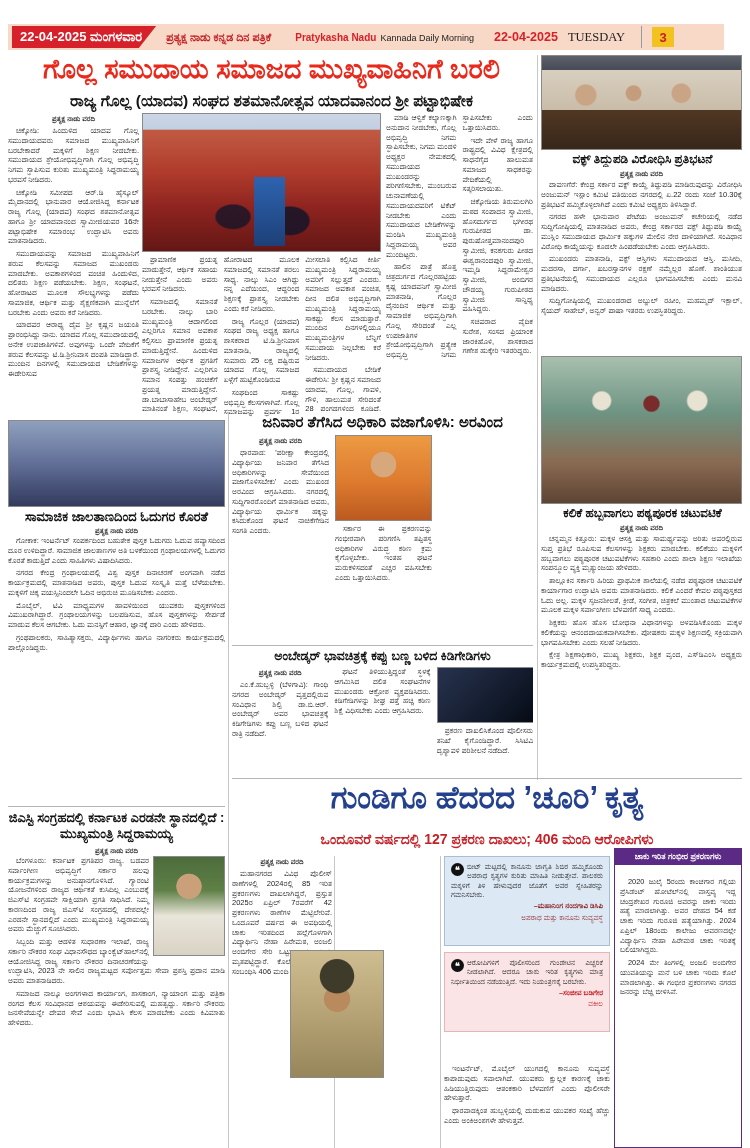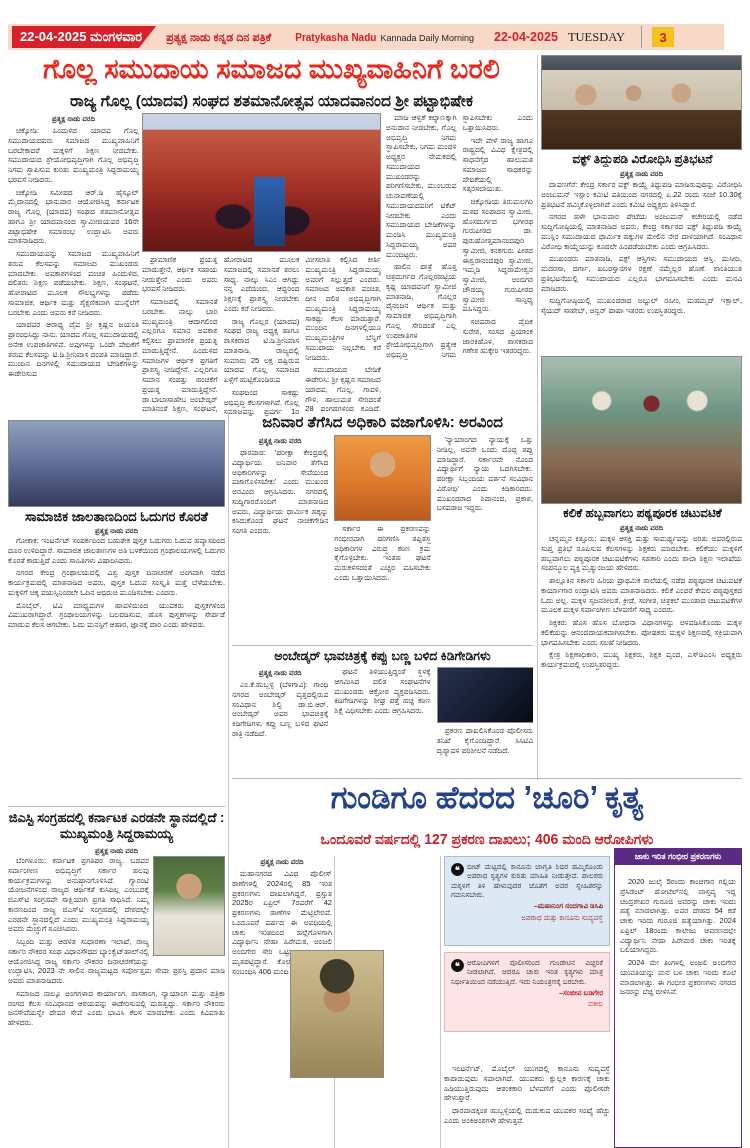--- a/index.html
+++ b/index.html
@@ -196,41 +196,39 @@
       <p class="bp">ಕ್ಷೇತ್ರ ಶಿಕ್ಷಣಾಧಿಕಾರಿ, ಮುಖ್ಯ ಶಿಕ್ಷಕರು, ಶಿಕ್ಷಕ ವೃಂದ, ಎಸ್‌ಡಿಎಂಸಿ ಅಧ್ಯಕ್ಷರು ಕಾರ್ಯಕ್ರಮದಲ್ಲಿ ಉಪಸ್ಥಿತರಿದ್ದರು.</p>
     </div>
 
   <div class="ph ph-group" style="left:8px;top:420px;width:217px;height:87px;"></div>
   <div class="ml-head hl">ಸಾಮಾಜಿಕ ಜಾಲತಾಣದಿಂದ ಓದುಗರ ಕೊರತೆ</div>
   <div class="ml-byl byline">ಪ್ರತ್ಯಕ್ಷ ನಾಡು ವರದಿ</div>
   <div class="ml-body tcol">
       <p class="bp">ಗೋಕಾಕ: ಇಂಟರ್ನೆಟ್ ಸಂಪರ್ಕದಿಂದ ಬಹುತೇಕ ಪುಸ್ತಕ ಓದುಗರು ಓದುವ ಹವ್ಯಾಸದಿಂದ ದೂರ ಉಳಿದಿದ್ದಾರೆ. ಸಾಮಾಜಿಕ ಜಾಲತಾಣಗಳ ಅತಿ ಬಳಕೆಯಿಂದ ಗ್ರಂಥಾಲಯಗಳಲ್ಲಿ ಓದುಗರ ಕೊರತೆ ಕಾಡುತ್ತಿದೆ ಎಂದು ಸಾಹಿತಿಗಳು ವಿಷಾದಿಸಿದರು.</p>
       <p class="bp">ನಗರದ ಕೇಂದ್ರ ಗ್ರಂಥಾಲಯದಲ್ಲಿ ವಿಶ್ವ ಪುಸ್ತಕ ದಿನಾಚರಣೆ ಅಂಗವಾಗಿ ನಡೆದ ಕಾರ್ಯಕ್ರಮದಲ್ಲಿ ಮಾತನಾಡಿದ ಅವರು, ಪುಸ್ತಕ ಓದುವ ಸಂಸ್ಕೃತಿ ಮತ್ತೆ ಬೆಳೆಯಬೇಕು. ಮಕ್ಕಳಿಗೆ ಚಿಕ್ಕ ವಯಸ್ಸಿನಿಂದಲೇ ಓದಿನ ಅಭಿರುಚಿ ಮೂಡಿಸಬೇಕು ಎಂದರು.</p>
       <p class="bp">ಮೊಬೈಲ್, ಟಿವಿ ಮಾಧ್ಯಮಗಳ ಹಾವಳಿಯಿಂದ ಯುವಕರು ಪುಸ್ತಕಗಳಿಂದ ವಿಮುಖರಾಗಿದ್ದಾರೆ. ಗ್ರಂಥಾಲಯಗಳನ್ನು ಬಲಪಡಿಸುವ, ಹೊಸ ಪುಸ್ತಕಗಳನ್ನು ಸೇರ್ಪಡೆ ಮಾಡುವ ಕೆಲಸ ಆಗಬೇಕು. ಓದು ಮನಸ್ಸಿಗೆ ಆಹಾರ, ಜ್ಞಾನಕ್ಕೆ ದಾರಿ ಎಂದು ಹೇಳಿದರು.</p>
+      <p class="bp">ಗ್ರಂಥಪಾಲಕರು, ಸಾಹಿತ್ಯಾಸಕ್ತರು, ವಿದ್ಯಾರ್ಥಿಗಳು ಹಾಗೂ ನಾಗರಿಕರು ಕಾರ್ಯಕ್ರಮದಲ್ಲಿ ಪಾಲ್ಗೊಂಡಿದ್ದರು.</p>
     </div>
 
   <div class="vline" style="left:228px;top:413px;height:735px;"></div>
 
   <div class="jv-head hl">ಜನಿವಾರ ತೆಗೆಸಿದ ಅಧಿಕಾರಿ ವಜಾಗೊಳಿಸಿ: ಅರವಿಂದ</div>
   <div class="jv-cols">
     <div class="c tcol">
       <div class="byline">ಪ್ರತ್ಯಕ್ಷ ನಾಡು ವರದಿ</div>
       <div>
           <p class="bp">ಧಾರವಾಡ: 'ಪರೀಕ್ಷಾ ಕೇಂದ್ರದಲ್ಲಿ ವಿದ್ಯಾರ್ಥಿಯ ಜನಿವಾರ ತೆಗೆಸಿದ ಅಧಿಕಾರಿಗಳನ್ನು ಸೇವೆಯಿಂದ ವಜಾಗೊಳಿಸಬೇಕು' ಎಂದು ಮುಖಂಡ ಅರವಿಂದ ಆಗ್ರಹಿಸಿದರು. ನಗರದಲ್ಲಿ ಸುದ್ದಿಗಾರರೊಂದಿಗೆ ಮಾತನಾಡಿದ ಅವರು, ವಿದ್ಯಾರ್ಥಿಯ ಧಾರ್ಮಿಕ ಹಕ್ಕನ್ನು ಕಸಿದುಕೊಂಡ ಘಟನೆ ನಾಚಿಕೆಗೇಡಿನ ಸಂಗತಿ ಎಂದರು.</p>
         </div>
     </div>
     <div class="c tcol">
       <div class="ph ph-portrait" style="position:relative;left:0;top:0;width:97px;height:86px;margin-bottom:3px;"></div>
       <div>
           <p class="bp">ಸರ್ಕಾರ ಈ ಪ್ರಕರಣವನ್ನು ಗಂಭೀರವಾಗಿ ಪರಿಗಣಿಸಿ ತಪ್ಪಿತಸ್ಥ ಅಧಿಕಾರಿಗಳ ವಿರುದ್ಧ ಕಠಿಣ ಕ್ರಮ ಕೈಗೊಳ್ಳಬೇಕು. ಇಂತಹ ಘಟನೆ ಮರುಕಳಿಸದಂತೆ ಎಚ್ಚರ ವಹಿಸಬೇಕು ಎಂದು ಒತ್ತಾಯಿಸಿದರು.</p>
         </div>
     </div>
-    <div class="c tcol">
-        <p class="bp">'ನ್ಯಾಯಾಂಗದ ನ್ಯಾಯಕ್ಕೆ ಒತ್ತು ನೀಡಿಲ್ಲ, ಅವರೇ ಒಂದು ದೊಡ್ಡ ತಪ್ಪು ಮಾಡಿದ್ದಾರೆ. ಸರ್ಕಾರವೇ ನೊಂದ ವಿದ್ಯಾರ್ಥಿಗೆ ನ್ಯಾಯ ಒದಗಿಸಬೇಕು. ಪರೀಕ್ಷಾ ಸಿಬ್ಬಂದಿಯ ವರ್ತನೆ ಸಂವಿಧಾನ ವಿರೋಧಿ' ಎಂದು ಕಿಡಿಕಾರಿದರು. ಮುಖಂಡರಾದ ಶಿವಾನಂದ, ಪ್ರಕಾಶ, ಬಸವರಾಜ ಇದ್ದರು.</p>
-      </div>
   </div>
 
   <div class="hline" style="left:232px;top:645px;width:301px;"></div>
 
   <div class="ab-head hl">ಅಂಬೇಡ್ಕರ್ ಭಾವಚಿತ್ರಕ್ಕೆ ಕಪ್ಪು ಬಣ್ಣ ಬಳಿದ ಕಿಡಿಗೇಡಿಗಳು</div>
   <div class="ab-cols">
     <div class="c tcol">
       <div class="byline">ಪ್ರತ್ಯಕ್ಷ ನಾಡು ವರದಿ</div>
       <div>
           <p class="bp">ಎಂ.ಕೆ.ಹುಬ್ಬಳ್ಳಿ (ಬೆಳಗಾವಿ): ಗಾಂಧಿ ನಗರದ ಅಂಬೇಡ್ಕರ್ ವೃತ್ತದಲ್ಲಿರುವ ಸಂವಿಧಾನ ಶಿಲ್ಪಿ ಡಾ.ಬಿ.ಆರ್. ಅಂಬೇಡ್ಕರ್ ಅವರ ಭಾವಚಿತ್ರಕ್ಕೆ ಕಿಡಿಗೇಡಿಗಳು ಕಪ್ಪು ಬಣ್ಣ ಬಳಿದ ಘಟನೆ ರಾತ್ರಿ ನಡೆದಿದೆ.</p>

